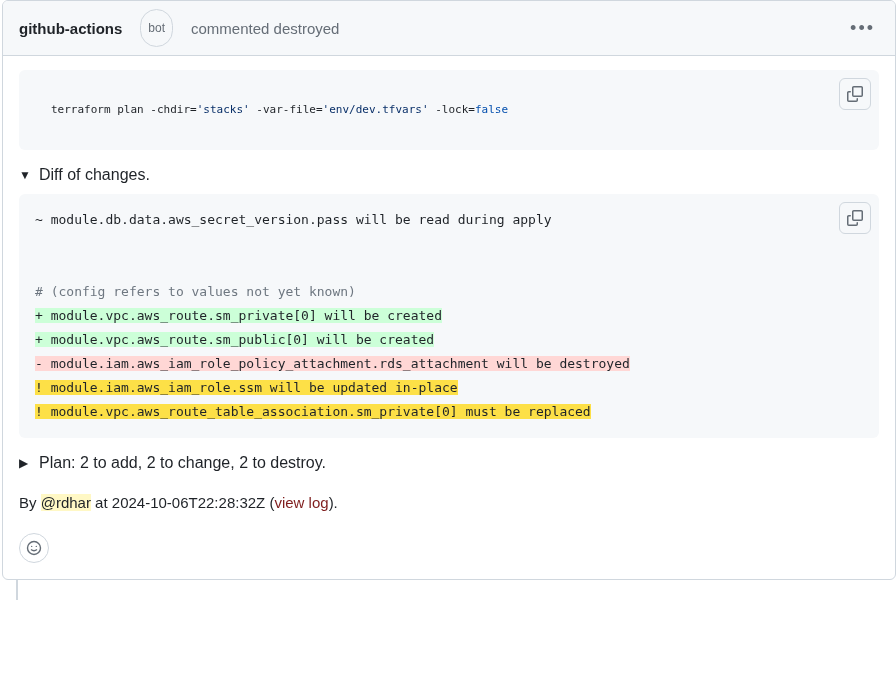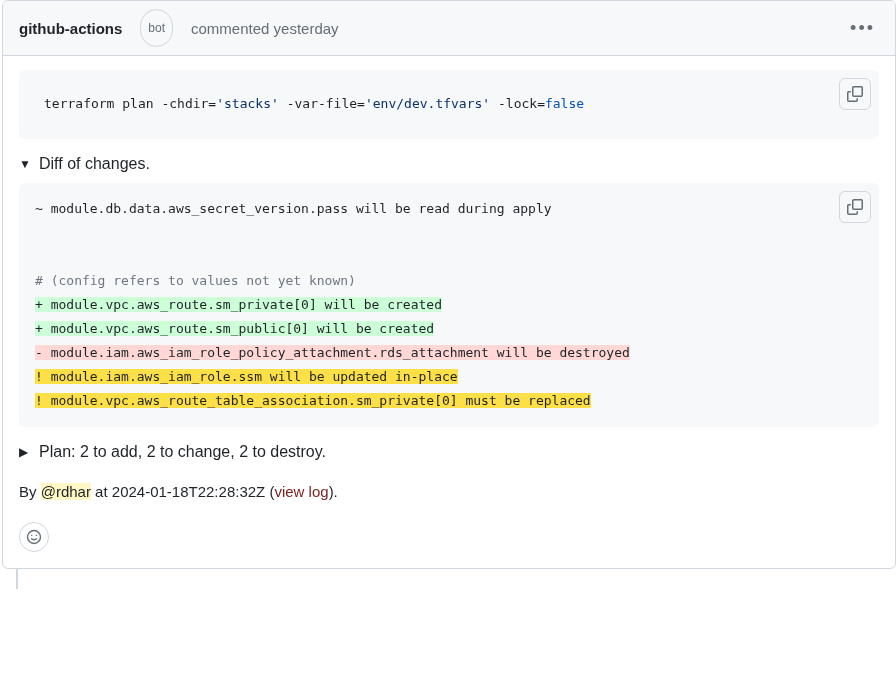--- a/index.html
+++ b/index.html
@@ -65,23 +65,23 @@
     padding: 14px 16px 16px 16px;
   }
   .code-block {
     position: relative;
     background: #f6f8fa;
     border-radius: 6px;
     padding: 16px;
     margin-bottom: 16px;
   }
   .code-block pre {
-    margin: 9px;
+    margin: 16px;
     font-family: ui-monospace, SFMono-Regular, "SF Mono", Menlo, Consolas, monospace;
-    font-size: 13px;
+    font-size: 11px;
     line-height: 1.45;
     white-space: pre-wrap;
     word-break: break-word;
   }
   .tok-cmd { color: #1f2328; }
   .tok-str { color: #0a3069; }
   .tok-flag { color: #1f2328; }
   .tok-kw { color: #0550ae; }
   .copy-btn {
     position: absolute;
@@ -178,21 +178,21 @@
 <body>
 
 <div class="timeline">
   <div class="comment-container">
 
     <div class="comment-header">
       <div class="header-left">
         <span class="author-name">github-actions</span>
         <span class="bot-badge">bot</span>
         <span class="comment-meta">
-          <span>commented </span><span>yesterday</span>
+          <span>commented </span><span>destroyed</span>
         </span>
       </div>
       <div class="kebab">
         <span>•••</span>
       </div>
     </div>
 
     <div class="comment-body">
 
       <div class="code-block">
@@ -227,21 +227,21 @@
             <div class="line"><span class="hl-warn">! module.vpc.aws_route_table_association.sm_private[0] must be replaced</span></div>
           </div>
       </div>
 
       <div class="plan-summary">
         <span class="disclosure-triangle">▶</span>
         <span>Plan: 2 to add, 2 to change, 2 to destroy.</span>
       </div>
 
       <div class="byline">
-        <span>By </span><span class="mention">@rdhar</span><span> at </span><span>2024-01-18T22:28:32Z</span><span> (</span><span class="view-log">view log</span><span>).</span>
+        <span>By </span><span class="mention">@rdhar</span><span> at </span><span>2024-10-06T22:28:32Z</span><span> (</span><span class="view-log">view log</span><span>).</span>
       </div>
 
       <div class="reactions">
         <div class="reaction-btn">
           <svg viewBox="0 0 16 16">
             <circle cx="8" cy="8" r="6.5"></circle>
             <circle cx="5.7" cy="6.4" r="0.7" fill="currentColor" stroke="none"></circle>
             <circle cx="10.3" cy="6.4" r="0.7" fill="currentColor" stroke="none"></circle>
             <path d="M5 9.5 Q8 12 11 9.5" fill="none"></path>
           </svg>

